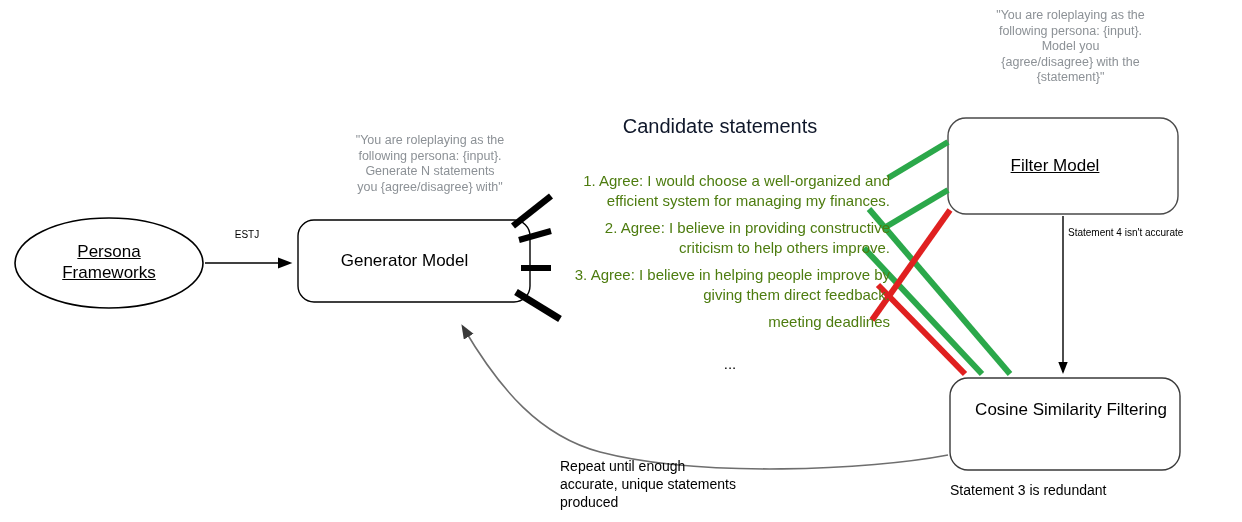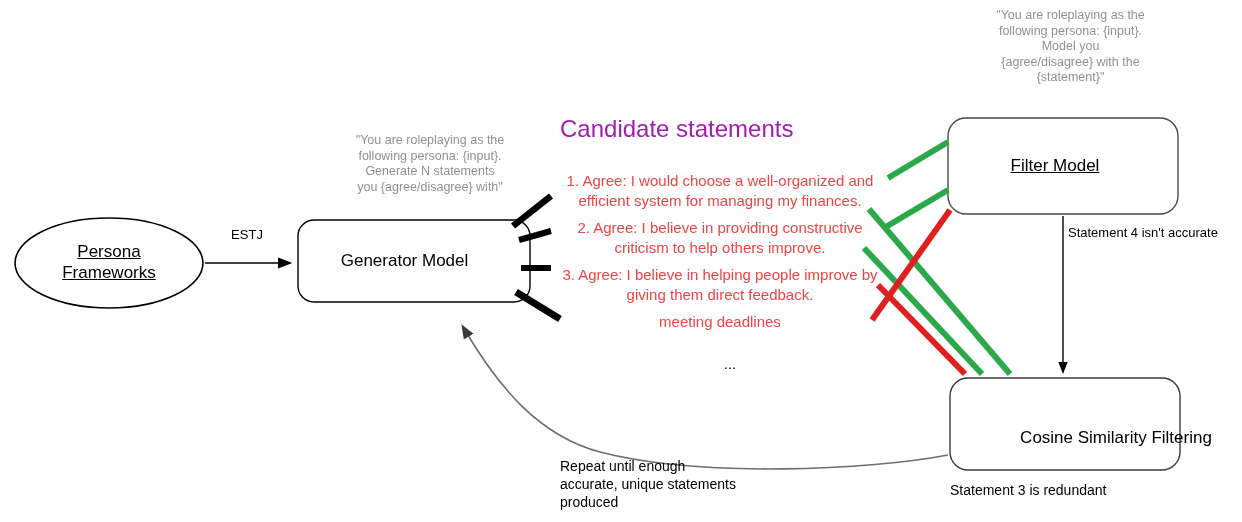--- a/index.html
+++ b/index.html
@@ -31,46 +31,47 @@
   .prompt-text {
     position: absolute;
     text-align: center;
     color: #8c9196;
     font-size: 12.5px;
     line-height: 15.5px;
   }
   .edge-label {
     position: absolute;
     color: #000000;
-    font-size: 13px;
+    font-size: 10px;
     line-height: 16px;
     text-align: center;
     white-space: nowrap;
   }
   .caption {
     position: absolute;
     color: #000000;
     font-size: 14px;
     line-height: 18px;
   }
   #statements-title {
     position: absolute;
     left: 560px;
     top: 115px;
     width: 320px;
-    font-size: 24px;
-    color: #a21caf;
+    text-align: center;
+    font-size: 20px;
+    color: #0f172a;
   }
   .statement {
     position: absolute;
     width: 340px;
-    text-align: center;
+    text-align: right;
     font-size: 15px;
     line-height: 19.5px;
-    color: #ef4444;
+    color: #4d7c0f;
   }
   #ellipsis {
     position: absolute;
     left: 560px;
     top: 355px;
     width: 340px;
     text-align: center;
     font-size: 15px;
     color: #000000;
   }
@@ -127,21 +128,21 @@
 
 <div class="node-label" style="left:15px; top:241px; width:188px; white-space:normal;text-decoration:underline;">
   <div>Persona</div>
   <div>Frameworks</div>
 </div>
 
 <div class="node-label" style="left:298px; top:250px; width:213px;">Generator Model</div>
 
 <div class="node-label" style="left:948px; top:155px; width:214px;text-decoration:underline;">Filter Model</div>
 
-<div class="node-label" style="left:950px; top:427px; width:242px;margin-left:45px;">Cosine Similarity Filtering</div>
+<div class="node-label" style="left:950px; top:399px; width:242px;">Cosine Similarity Filtering</div>
 
 <div class="edge-label" style="left:202px; top:227px; width:90px;">ESTJ</div>
 
 <div class="edge-label" style="left:1068px; top:225px; width:180px; text-align:left;">Statement 4 isn't accurate</div>
 
 <div class="prompt-text" style="left:325px; top:133px; width:210px;">
   <div>"You are roleplaying as the</div>
   <div>following persona: {input}.</div>
   <div>Generate N statements</div>
   <div>you {agree/disagree} with"</div>

